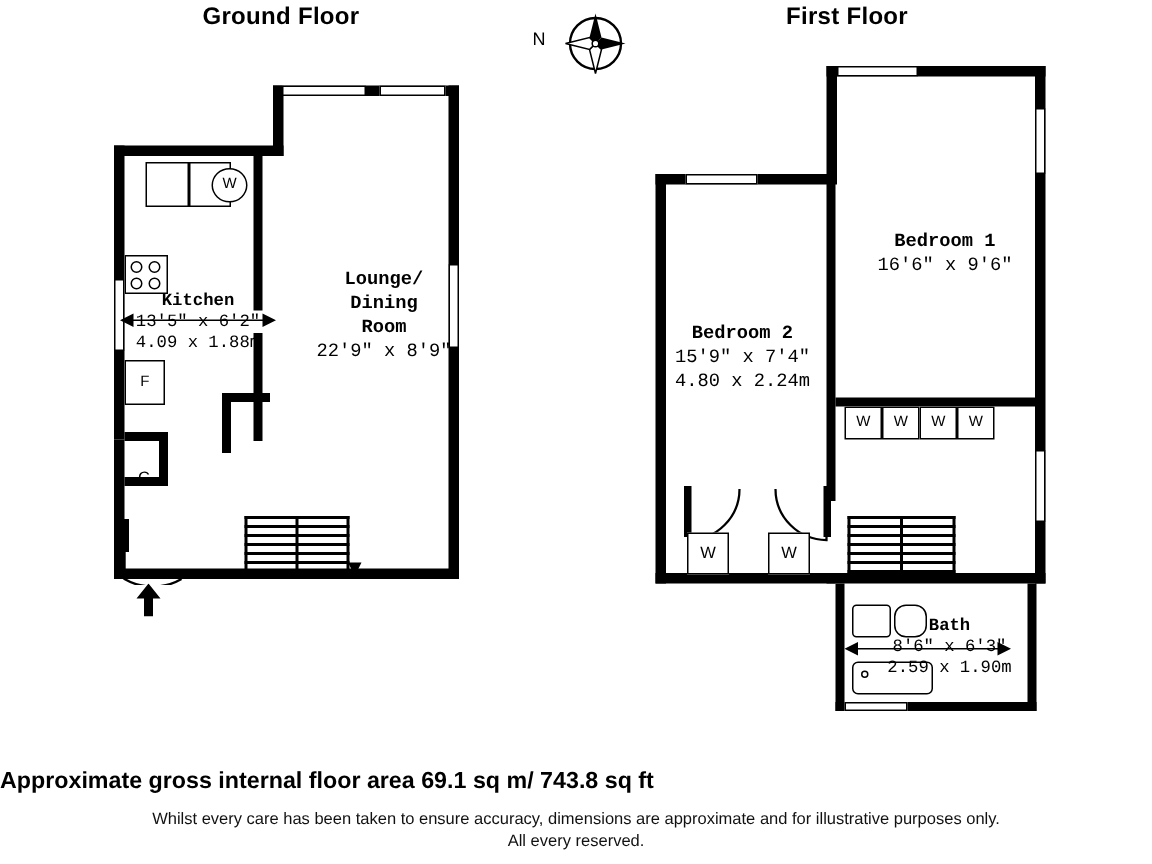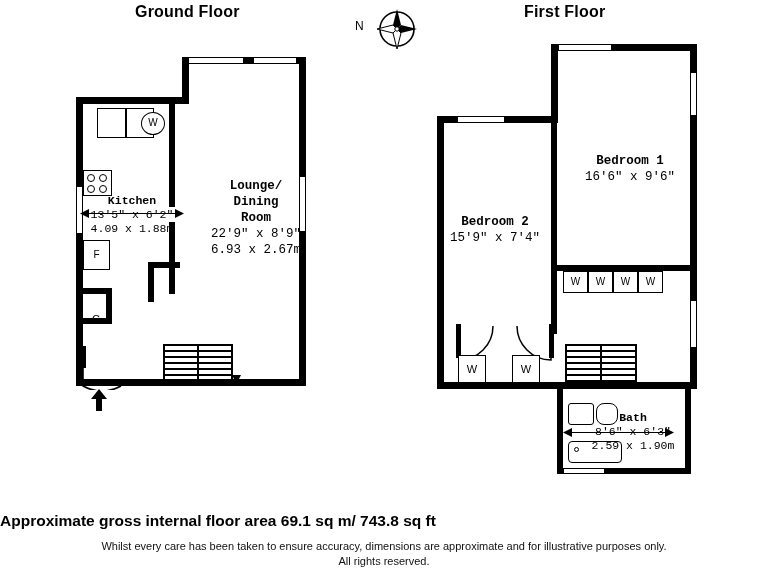--- a/index.html
+++ b/index.html
@@ -200,21 +200,20 @@
       <div class="rname">Kitchen</div>
       <div>13'5" x 6'2"</div>
       <div>4.09 x 1.88m</div>
     </div>
 
     <div class="room-label big" style="left:197px; top:178px; width:118px;">
       <div class="rname">Lounge/</div>
       <div class="rname">Dining</div>
       <div class="rname">Room</div>
       <div>22'9" x 8'9"</div>
-      <div>6.93 x 2.67m</div>
     </div>
 
     <div class="wall" style="left:148px; top:262px; width:6px; height:40px;"></div>
     <div class="wall" style="left:148px; top:262px; width:32px; height:6px;"></div>
 
     <div class="stairs" style="left:163px; top:344px; width:70px; height:40px;">
       <div class="step" style="left:0; top:0; width:70px; height:1.5px;"></div>
       <div class="step" style="left:0; top:6px; width:70px; height:1.5px;"></div>
       <div class="step" style="left:0; top:12px; width:70px; height:1.5px;"></div>
       <div class="step" style="left:0; top:18px; width:70px; height:1.5px;"></div>
@@ -312,28 +311,29 @@
     <div class="fx-label" style="left:512px; top:364px; width:28px; font-size:11px;">W</div>
 
     <div class="room-label big" style="left:570px; top:153px; width:120px;">
       <div class="rname">Bedroom 1</div>
       <div>16'6" x 9'6"</div>
     </div>
 
     <div class="room-label big" style="left:437px; top:214px; width:116px;">
       <div class="rname">Bedroom 2</div>
       <div>15'9" x 7'4"</div>
+      <div>4.80 x 2.24m</div>
     </div>
 
     <div class="room-label" style="left:578px; top:411px; width:110px;">
       <div class="rname">Bath</div>
       <div>8'6" x 6'3"</div>
       <div>2.59 x 1.90m</div>
     </div>
   </div>
 
   <div class="footer-main">Approximate gross internal floor area 69.1 sq m/ 743.8 sq ft</div>
   <div class="footer-sub">
     <div>Whilst every care has been taken to ensure accuracy, dimensions are approximate and for illustrative purposes only.</div>
-    <div>All rights reserved.</div>
+    <div>All every reserved.</div>
   </div>
 
 </div>
 
 </body></html>

